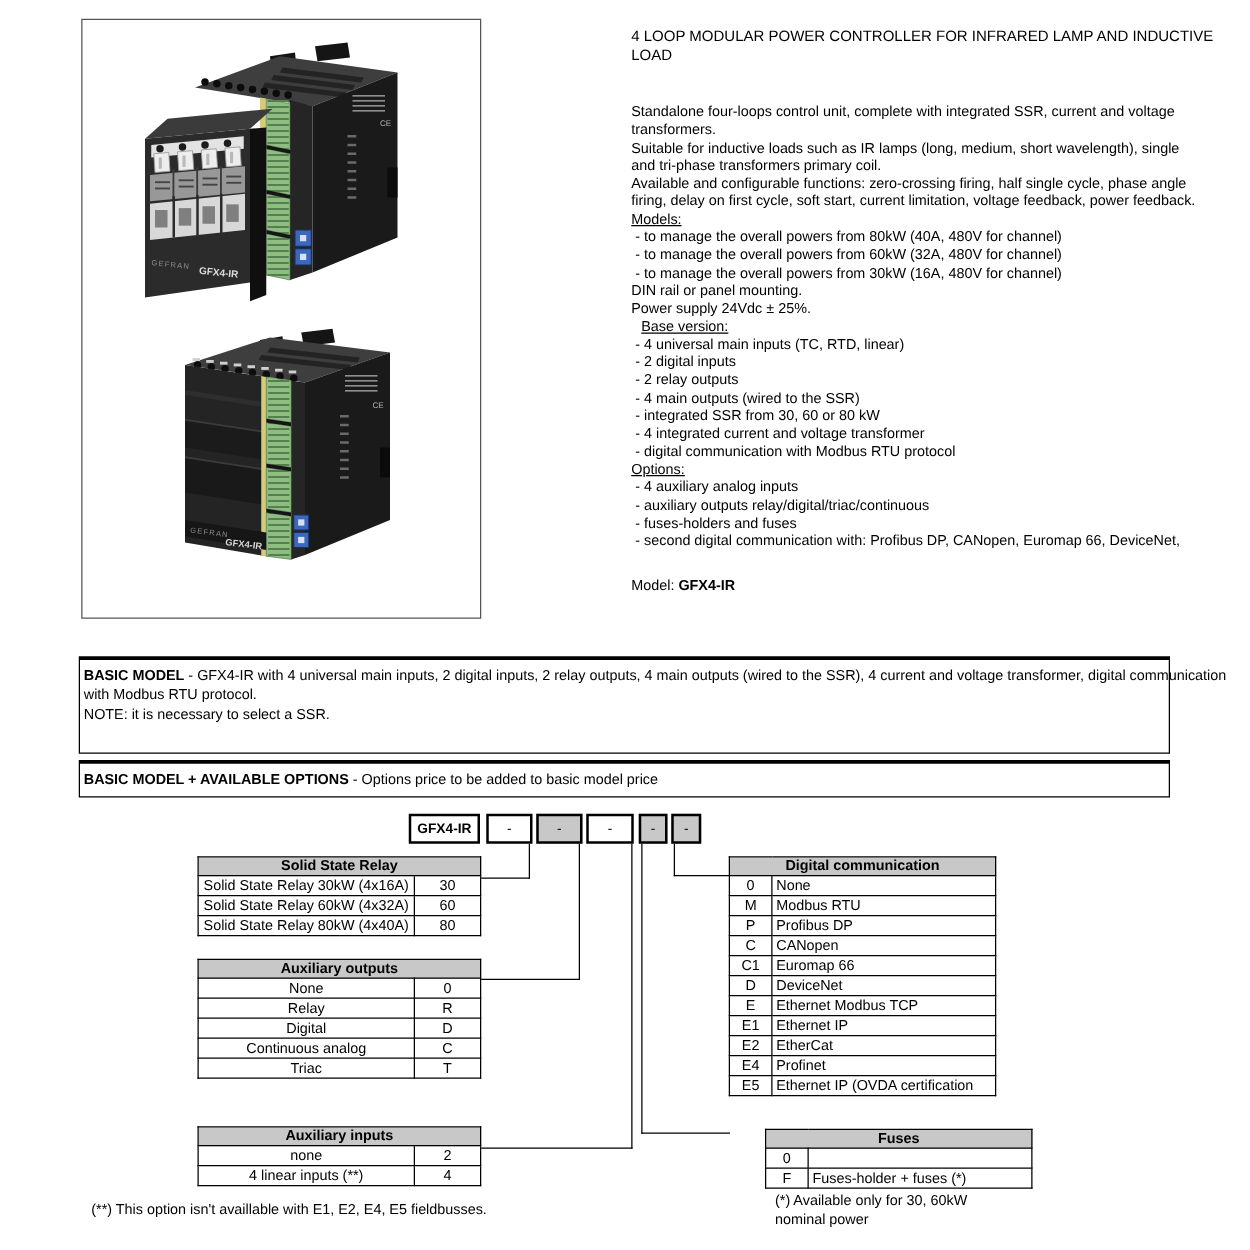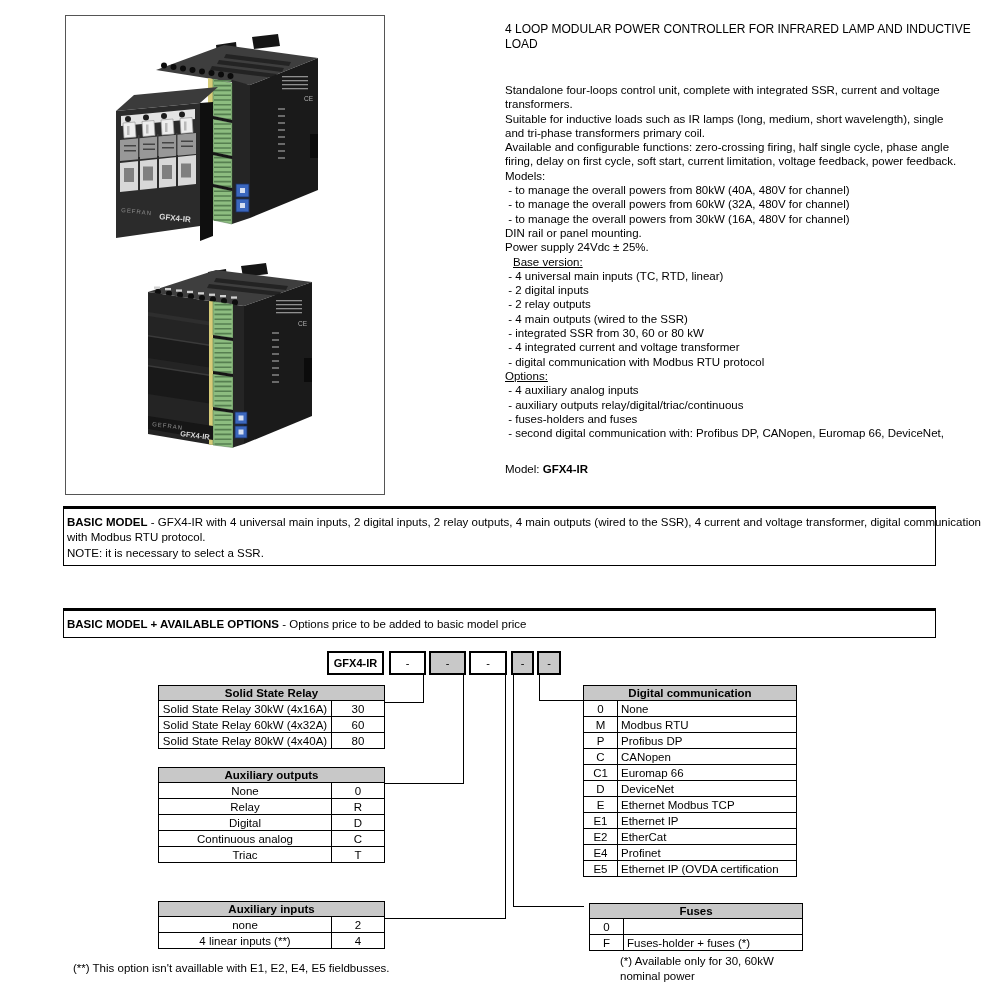--- a/index.html
+++ b/index.html
@@ -12,21 +12,21 @@
   .title-line{font-size:12px;font-weight:normal;line-height:15px;white-space:pre;}
   .desc{margin-top:31px;font-size:11.5px;line-height:14.3px;}
   .desc div{white-space:pre;}
   .model-line{margin-top:23px;font-size:11.5px;}
   .model-line b{font-weight:bold;}
   
   .frame{position:absolute;left:63px;width:873px;border:1px solid #000;border-top:3px solid #000;
          box-sizing:border-box;background:#fff;font-size:11.5px;line-height:15.4px;padding:6px 3px 4px 3px;}
   .frame .fline{white-space:pre;}
   .frame b{font-weight:bold;}
-  #basic-model-box{top:506px;height:60px;}
+  #basic-model-box{top:525px;height:78px;}
   #options-box{top:608px;height:30px;}
   
   .code-box{position:absolute;top:651px;height:24px;border:2px solid #000;box-sizing:border-box;
             background:#fff;text-align:center;font-size:11px;line-height:20px;}
   .code-box.model{left:327px;width:57px;font-weight:bold;}
   .code-box.gray{background:#c8c8c8;}
   #pos1{left:389px;width:37px;}
   #pos2{left:429px;width:37px;}
   #pos3{left:469px;width:38px;}
   #pos4{left:511px;width:23px;}
@@ -38,21 +38,21 @@
   .otable th{border:1px solid #000;background:#c8c8c8;font-weight:bold;height:14px;font-size:11.5px;padding:0 2px;}
   .otable td{border:1px solid #000;height:15px;padding:0 3px;}
   .left-tbl td.c1{width:166px;text-align:center;margin-top:8px;}
   .left-tbl td.c2{width:46px;text-align:center;}
   .right-tbl td.c1{width:27px;text-align:center;}
   .right-tbl td.c2{width:172px;text-align:left;}
   #ssr-table{left:158px;top:685px;}
   #auxout-table{left:158px;top:767px;}
   #auxin-table{left:158px;top:901px;}
   #digcomm-table{left:583px;top:685px;border-radius:25px;}
-  #fuses-table{left:589px;top:903px;border-radius:21px;}
+  #fuses-table{left:612px;top:903px;border-radius:21px;}
   .footnote{position:absolute;font-size:11.5px;line-height:15px;}
   #fuses-note{left:620px;top:954px;}
   #dstar-note{left:73px;top:961px;}
 </style>
 </head>
 <body>
 
 <div class="page">
 
   <div class="product-box">
@@ -258,21 +258,21 @@
   <div class="right-col">
     <div class="title-line">4 LOOP MODULAR POWER CONTROLLER FOR INFRARED LAMP AND INDUCTIVE</div>
     <div class="title-line">LOAD</div>
     <div class="desc">
         <div>Standalone four-loops control unit, complete with integrated SSR, current and voltage</div>
         <div>transformers.</div>
         <div>Suitable for inductive loads such as IR lamps (long, medium, short wavelength), single</div>
         <div>and tri-phase transformers primary coil.</div>
         <div>Available and configurable functions: zero-crossing firing, half single cycle, phase angle</div>
         <div>firing, delay on first cycle, soft start, current limitation, voltage feedback, power feedback.</div>
-        <div><span style=" margin-top: 40px;">Models:</span></div>
+        <div><span style="text-decoration: underline; margin-top: 40px;">Models:</span></div>
         <div> - to manage the overall powers from 80kW (40A, 480V for channel)</div>
         <div> - to manage the overall powers from 60kW (32A, 480V for channel)</div>
         <div> - to manage the overall powers from 30kW (16A, 480V for channel)</div>
         <div>DIN rail or panel mounting.</div>
         <div>Power supply 24Vdc ± 25%.</div>
         <div><span style="text-decoration: underline; padding-left: 8px;">Base version:</span></div>
         <div> - 4 universal main inputs (TC, RTD, linear)</div>
         <div> - 2 digital inputs</div>
         <div> - 2 relay outputs</div>
         <div> - 4 main outputs (wired to the SSR)</div>

